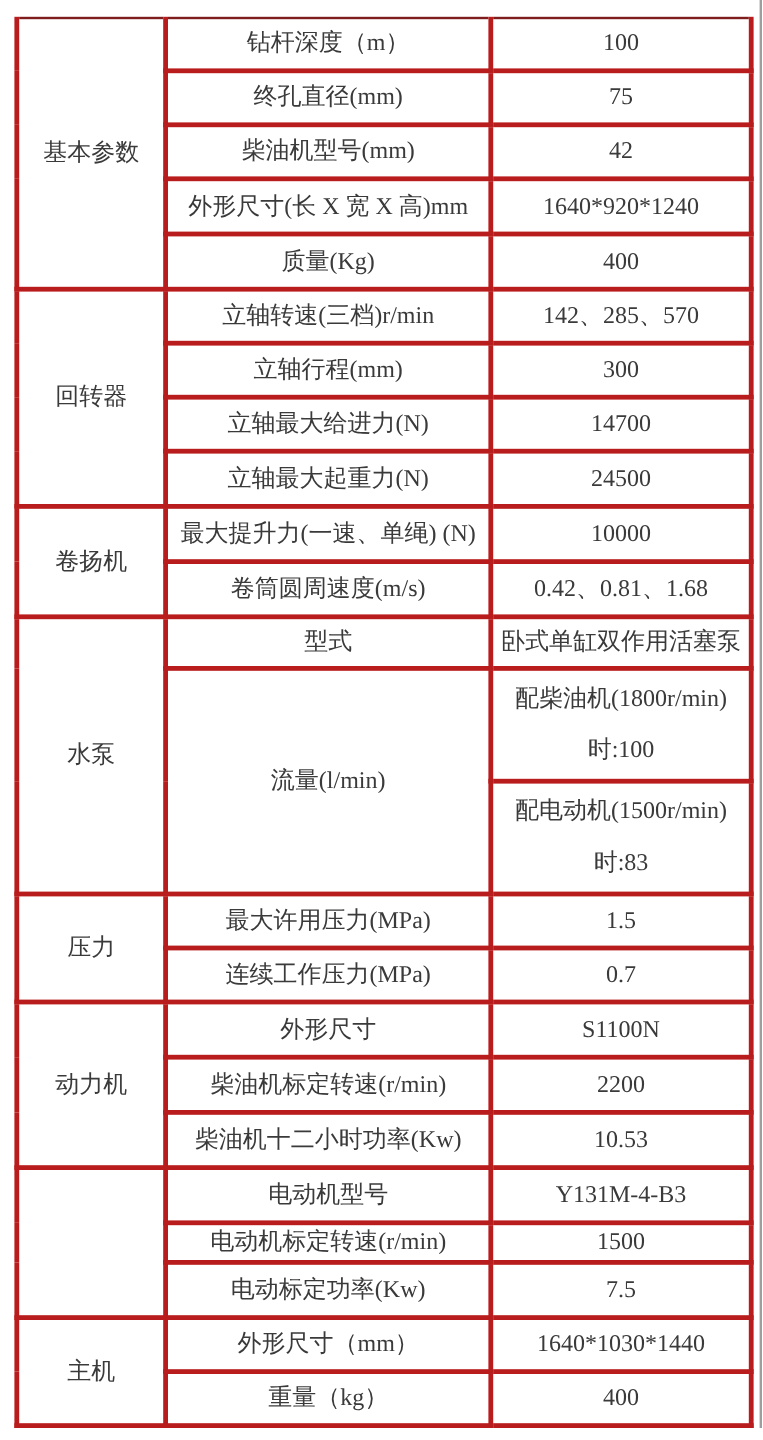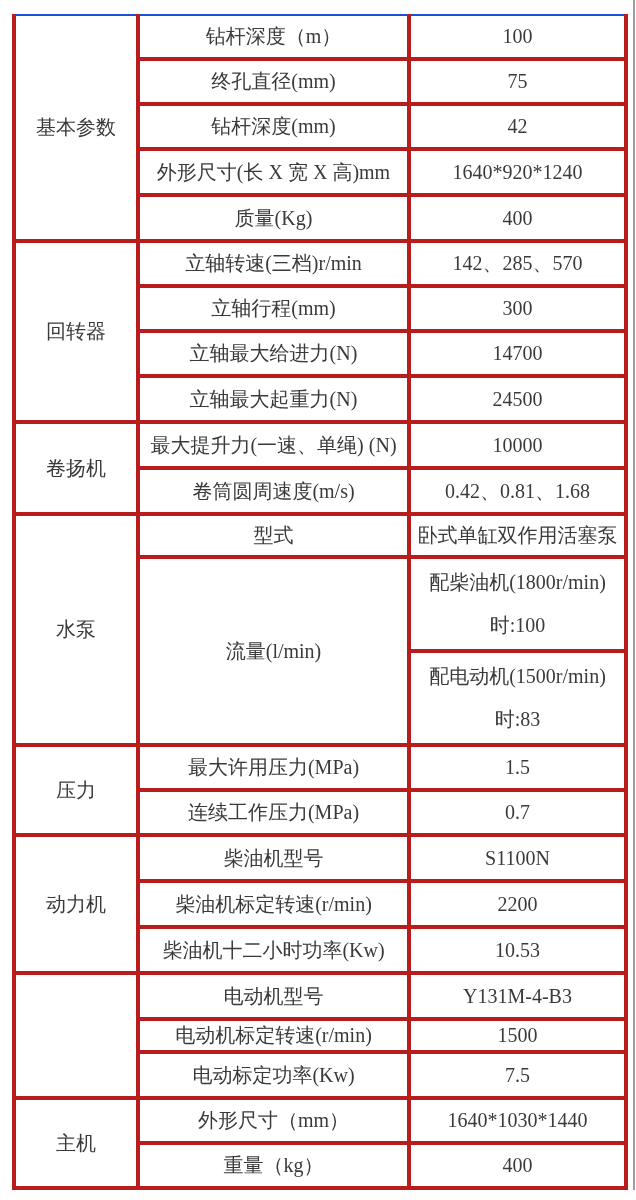--- a/index.html
+++ b/index.html
@@ -44,21 +44,21 @@
     padding: 2px 4px;
     overflow: hidden;
   }
   
   table.spec td.c2, table.spec td.c3 {
     border-left-width: 2px;
     border-left-color: #3d3d3d;
   }
   
   table.spec tr.sec td {
-    border-top: 2px solid #1d4ed8;
+    border-top: 2px solid #7f1d1d;
   }
   
   table.spec td.ml {
     white-space: pre-line;
     line-height: 2.15;
     font-family: Liberation Serif, serif;
   }
 </style>
 </head>
 <body>
@@ -77,21 +77,21 @@
       <tr class="sec" style="height:44px">
         <td class="cat" rowspan="5">基本参数</td>
         <td class="c2">钻杆深度（m）</td>
         <td class="c3">100</td>
       </tr>
       <tr style="height:45px">
         <td class="c2">终孔直径(mm)</td>
         <td class="c3">75</td>
       </tr>
       <tr style="height:45px">
-        <td class="c2">钻杆深度(mm)</td>
+        <td class="c2">柴油机型号(mm)</td>
         <td class="c3">42</td>
       </tr>
       <tr style="height:46px">
         <td class="c2">外形尺寸(长 X 宽 X 高)mm</td>
         <td class="c3">1640*920*1240</td>
       </tr>
       <tr style="height:46px">
         <td class="c2">质量(Kg)</td>
         <td class="c3">400</td>
       </tr>
@@ -144,21 +144,21 @@
         <td class="c2">最大许用压力(MPa)</td>
         <td class="c3">1.5</td>
       </tr>
       <tr style="height:45px">
         <td class="c2">连续工作压力(MPa)</td>
         <td class="c3">0.7</td>
       </tr>
 
       <tr class="sec" style="height:46px">
         <td class="cat" rowspan="3">动力机</td>
-        <td class="c2">柴油机型号</td>
+        <td class="c2">外形尺寸</td>
         <td class="c3">S1100N</td>
       </tr>
       <tr style="height:46px">
         <td class="c2">柴油机标定转速(r/min)</td>
         <td class="c3">2200</td>
       </tr>
       <tr style="height:46px">
         <td class="c2">柴油机十二小时功率(Kw)</td>
         <td class="c3">10.53</td>
       </tr>

